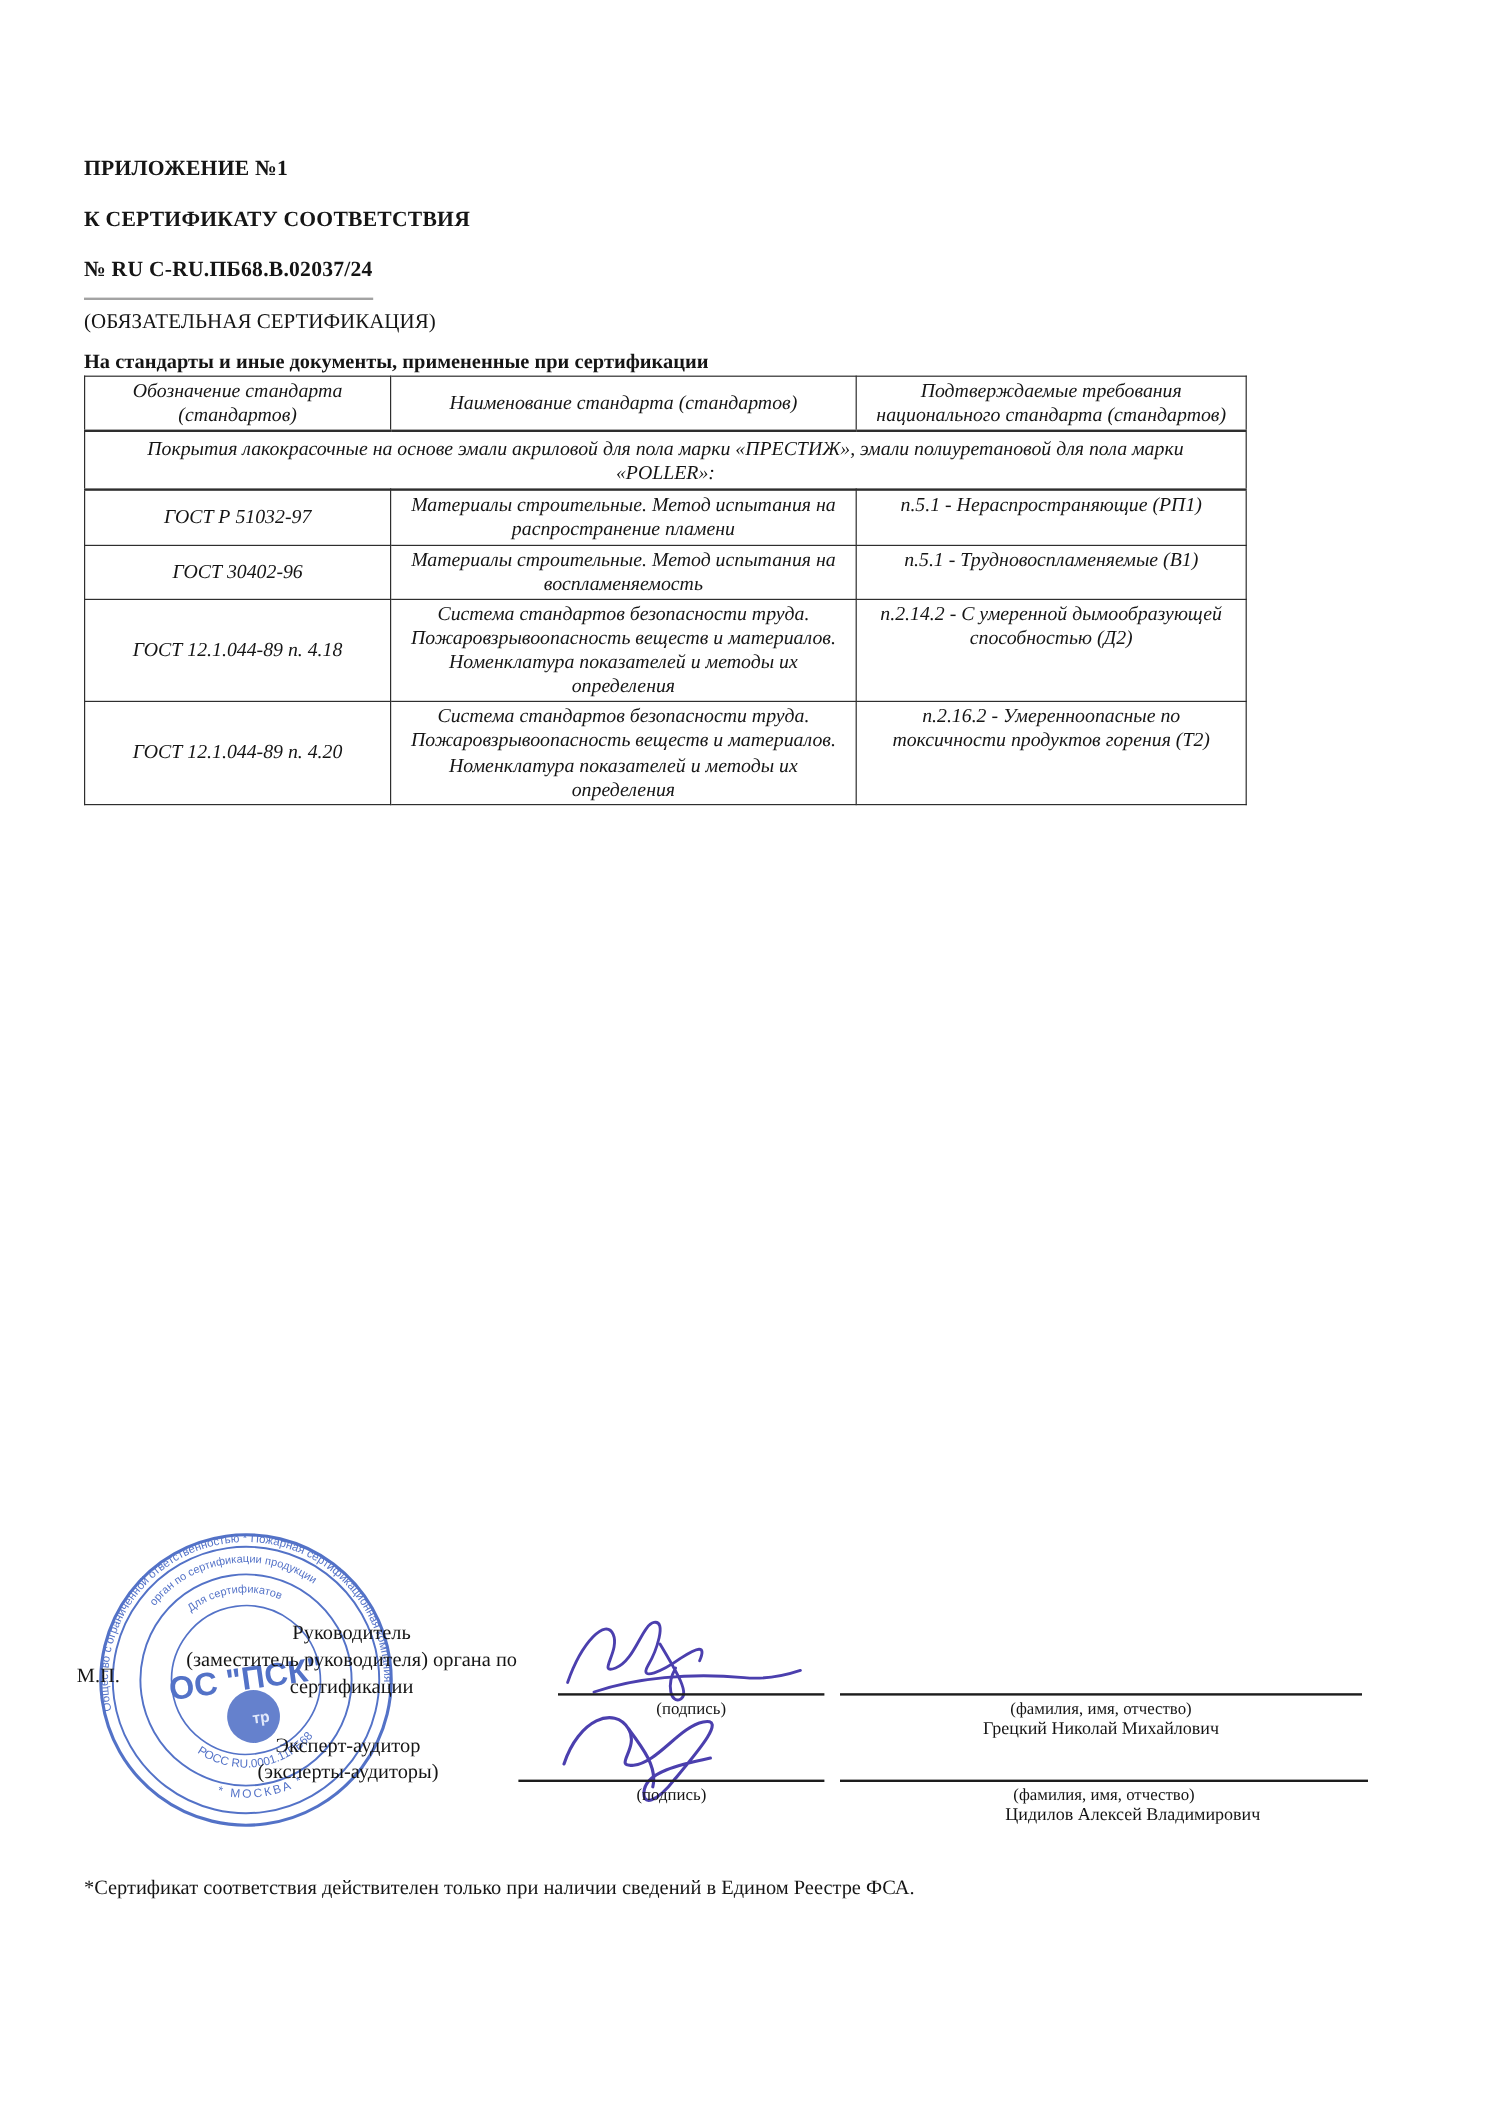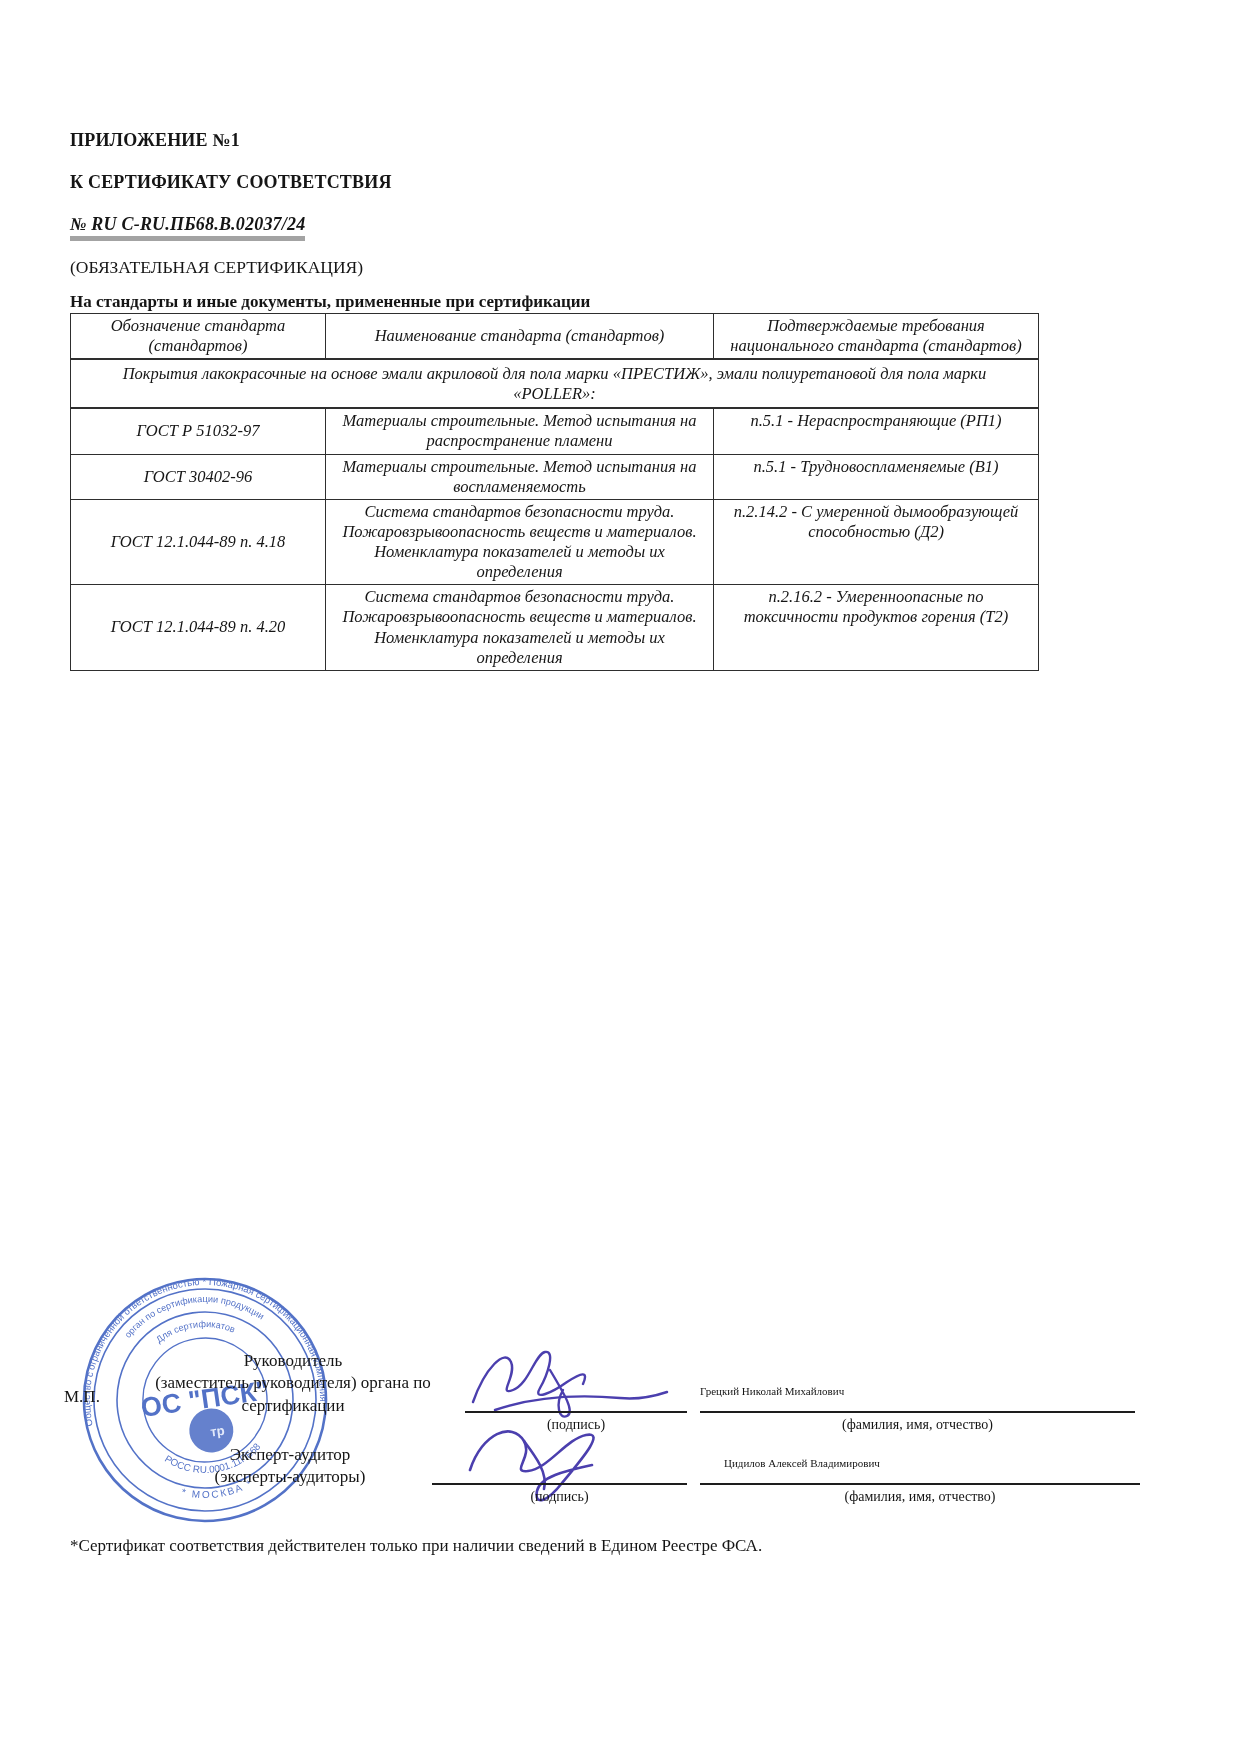--- a/index.html
+++ b/index.html
@@ -5,43 +5,43 @@
   html,body{margin:0;padding:0;background:#e8e8e8;}
   .page{
     position:relative;width:1240px;height:1754px;background:#ffffff;
     font-family:"Liberation Serif","DejaVu Serif",serif;color:#151515;
     overflow:hidden;margin:0 auto;
   }
   .abs{position:absolute;}
   .titleblock{left:70px;width:968px;text-align:left;}
   .t-bold{font-weight:bold;font-size:18px;letter-spacing:.2px;}
   .t-reg{font-size:17.5px;}
-  .underline-span{display:inline-block;border-bottom:5px solid #a3a3a3;padding-bottom:1px;font-style:italic;}
+  .underline-span{display:inline-block;border-bottom:2px solid #a3a3a3;padding-bottom:13px;}
   .tbl-title{font-weight:bold;font-size:17px;}
   table.standards{
     border-collapse:collapse;table-layout:fixed;width:968px;
     font-size:16.5px;line-height:1.22;
   }
   table.standards th,table.standards td{
     border:1.6px solid #2e2e2e;text-align:center;font-weight:normal;
     padding:2px 6px;overflow:hidden;
   }
   table.standards thead th{height:40px;vertical-align:middle;border-bottom-width:2.2px;}
   tr.prodrow td{height:43px;vertical-align:middle;border-bottom-width:2px;}
   tr.r1 td{height:38px;} tr.r2 td{height:36px;}
   tr.r3 td{height:78px;} tr.r4 td{height:80px;}
   td.c1{vertical-align:middle;}
   td.c2{vertical-align:top;padding:2px 10px;}
   td.c3{vertical-align:top;padding:2px 14px;}
   .roleblock{font-size:17px;line-height:1.32;text-align:center;}
   .sigline{height:0;border-bottom:2px solid #1d1d1d;}
   .siglabel{font-size:14px;text-align:center;padding-top:2px;}
-  .fio-name{font-size:11px;text-align:left;}
+  .fio-name{font-size:15px;text-align:center;margin-top:48px;}
   .mp{font-size:17px;}
-  .footnote{font-size:17px;line-height:1.6;}
+  .footnote{font-size:17px;line-height:1.6;margin-top:27px;}
   .stamp-svg{opacity:.88;}
 </style>
 </head>
 <body>
 
 <div class="page">
 
   <div class="abs titleblock t-bold" style="top:130px;">ПРИЛОЖЕНИЕ №1</div>
   <div class="abs titleblock t-bold" style="top:172px;">К СЕРТИФИКАТУ СООТВЕТСТВИЯ</div>
   <div class="abs titleblock t-bold" style="top:214px;">

